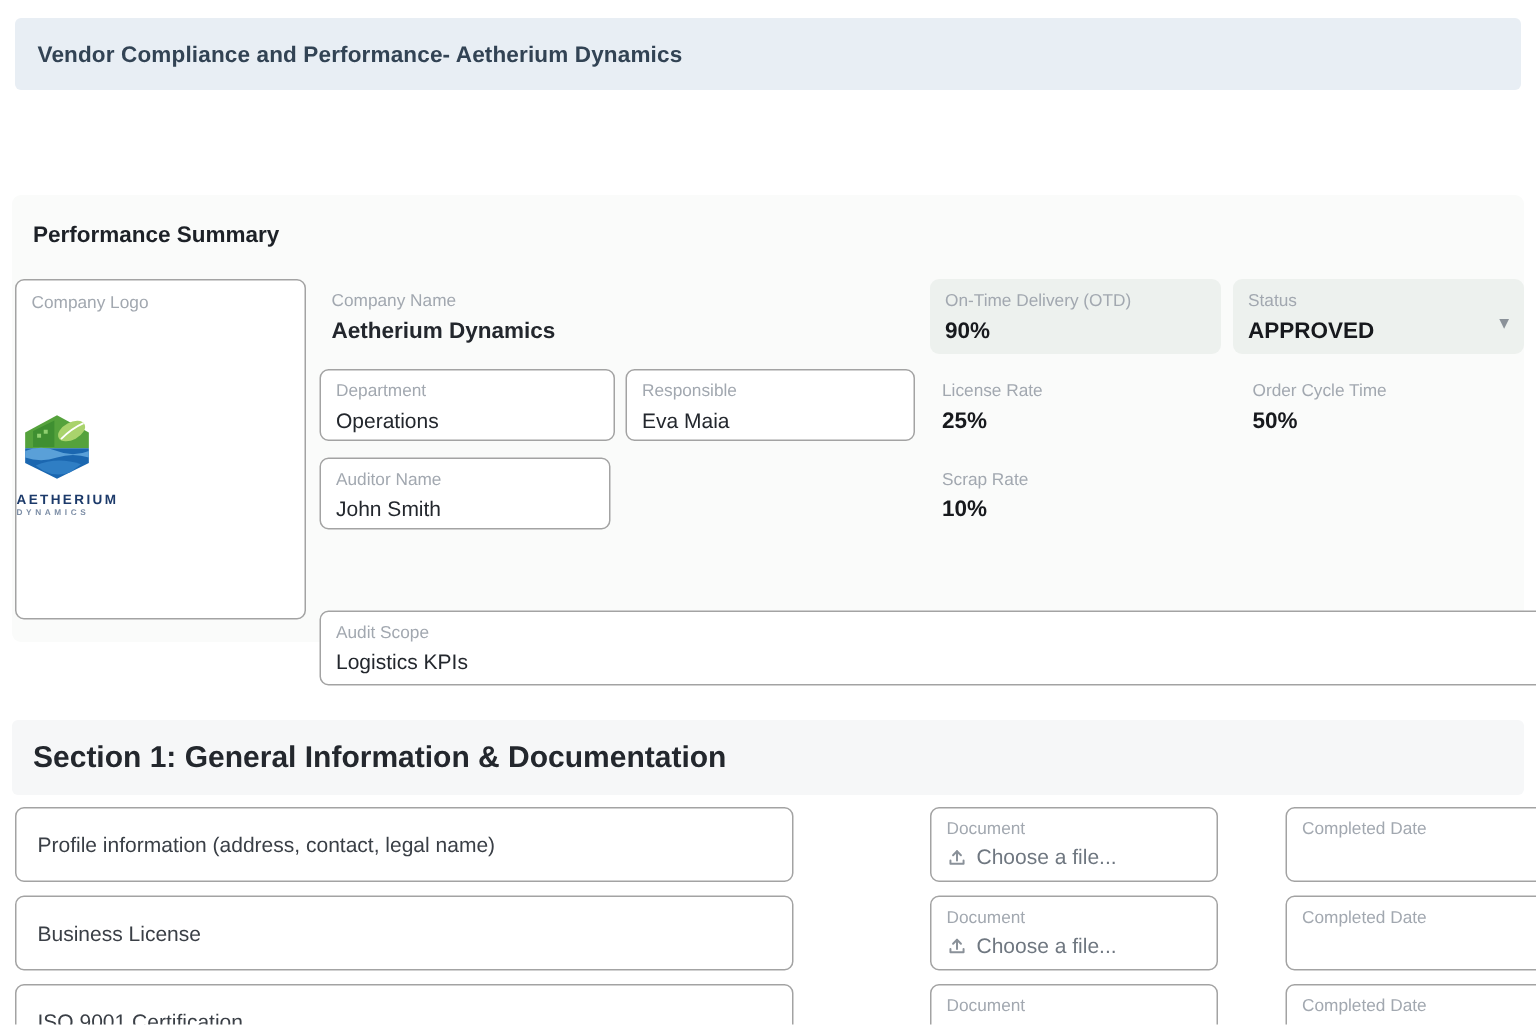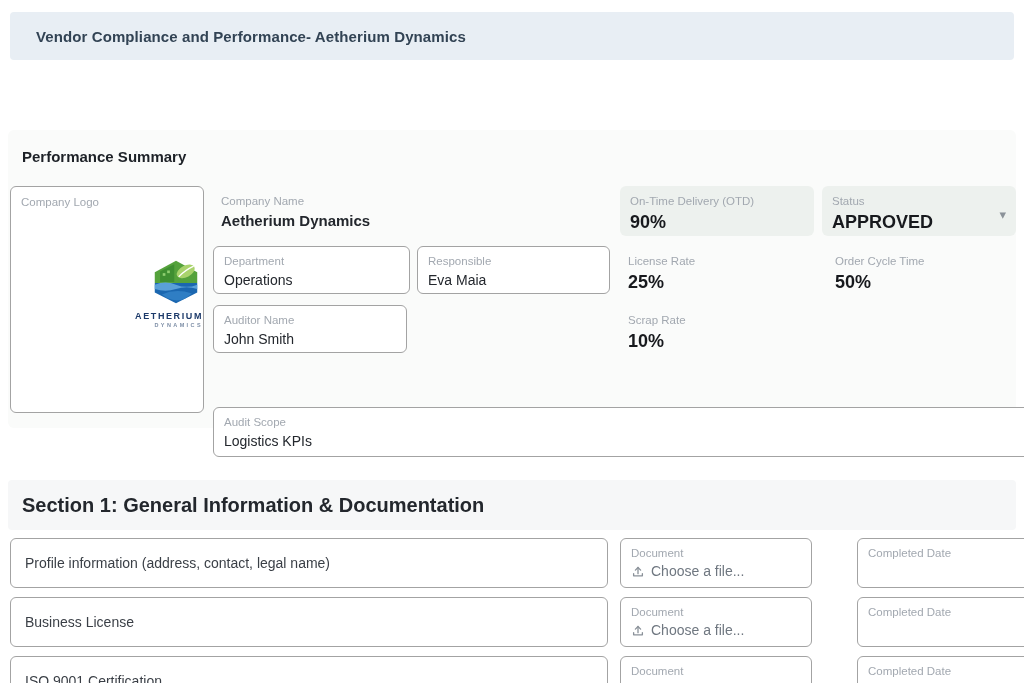--- a/index.html
+++ b/index.html
@@ -4,40 +4,40 @@
 <style>
   * { margin: 0; padding: 0; box-sizing: border-box; }
   html, body { width: 1024px; height: 683px; overflow: hidden; background: #ffffff; }
   body { font-family: "Liberation Sans", sans-serif; position: relative; }
   .page { position: relative; width: 1024px; height: 683px; background: #ffffff; }
 
   
   .header-bar {
     position: absolute; left: 10px; top: 12px; width: 1004px; height: 48px;
     background: #e8eef4; border-radius: 4px;
-    display: flex; align-items: center; padding-left: 26px;
+    display: flex; align-items: center; padding-left: 15px;
   }
   .header-bar .title { font-size: 15px; font-weight: bold; color: #324354; letter-spacing: .1px; }
 
   
   .perf-section {
     position: absolute; left: 8px; top: 130px; width: 1008px; height: 298px;
     background: #fafbfa; border-radius: 6px;
   }
   .perf-heading { position: absolute; left: 14px; top: 18px; font-size: 15px; font-weight: bold; color: #1d2127; }
 
   .box {
     background: #ffffff; border: 1px solid #a3a3a3; border-radius: 6px;
   }
   .field-label { font-size: 11.5px; color: #a2a8b0; line-height: 1.25; }
   .field-value { font-size: 14px; color: #23272d; margin-top: 4px; line-height: 1.2; }
-  .metric-value { font-size: 18px; font-weight: bold; color: #17191d; margin-top: 4px; line-height: 1.2; }
+  .metric-value { font-size: 15px; font-weight: bold; color: #17191d; margin-top: 4px; line-height: 1.2; }
 
   .logo-box { position: absolute; left: 2px; top: 56px; width: 194px; height: 227px; padding: 8px 10px; }
-  .logo-art { position: absolute; left: 0; top: 72px; width: 100%; text-align: right; }
+  .logo-art { position: absolute; left: 0; top: 88px; width: 100%; text-align: left; }
   .brand-name { font-size: 9px; font-weight: bold; color: #1c3a6a; letter-spacing: 1.6px; margin-top: 2px; }
   .brand-sub { font-size: 5.5px; font-weight: bold; color: #7d8ea6; letter-spacing: 2.4px; margin-top: 1px; }
 
   .company-name-field { position: absolute; left: 213px; top: 64px; width: 360px; }
   .company-name-field .field-value { font-size: 15px; font-weight: bold; }
 
   .metric-box {
     position: absolute; width: 194px; height: 50px; border-radius: 6px;
     background: #edf1ee; padding: 8px 10px;
   }
@@ -59,21 +59,21 @@
 
   
   .section1-bar {
     position: absolute; left: 8px; top: 480px; width: 1008px; height: 50px;
     background: #f6f7f8; border-radius: 4px;
     display: flex; align-items: center; padding-left: 14px;
   }
   .section1-bar .s1-title { font-size: 20px; font-weight: bold; color: #23272d; }
 
   .doc-row-label {
-    position: absolute; left: 10px; width: 598px; height: 50px;
+    position: absolute; left: 10px; width: 519px; height: 50px;
     display: flex; align-items: center; padding-left: 14px;
     font-size: 14px; color: #3a3f46;
   }
   .doc-box { position: absolute; left: 620px; width: 192px; height: 50px; padding: 7px 10px; }
   .date-box { position: absolute; left: 822px; width: 194px; height: 50px; padding: 7px 10px; margin-left: 35px; }
   .choose-file {
     display: flex; align-items: center; gap: 6px; margin-top: 3px;
     font-size: 14px; color: #6f7780;
   }
   .choose-file svg { stroke: #8a9199; }

